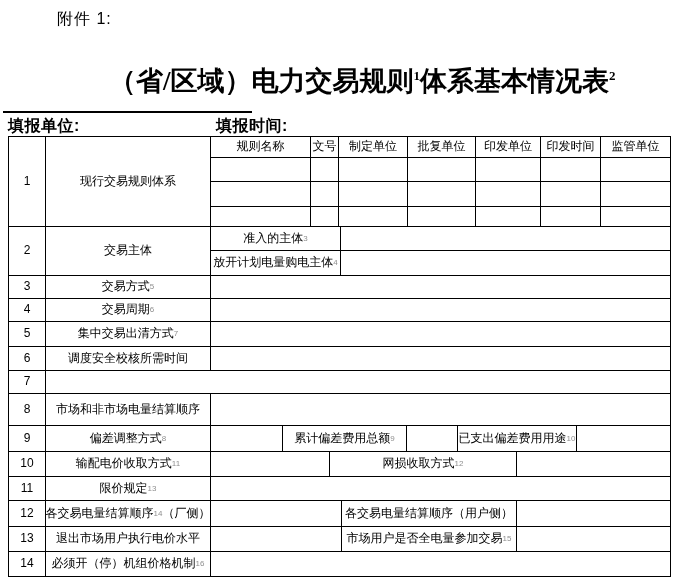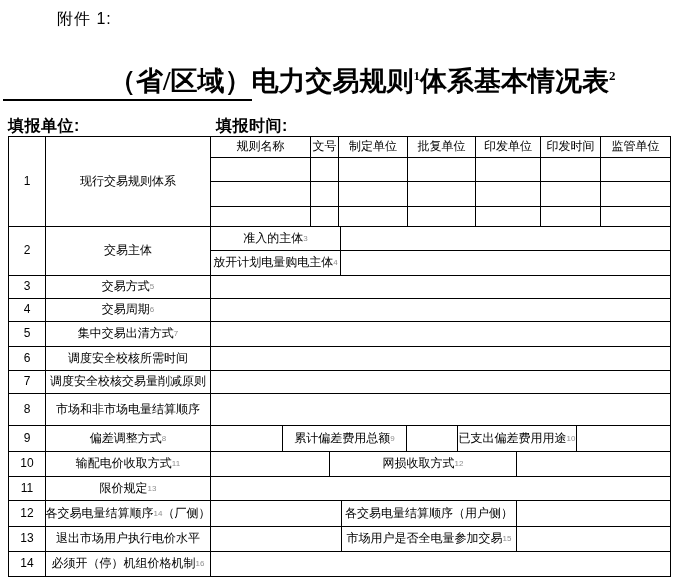--- a/index.html
+++ b/index.html
@@ -14,21 +14,21 @@
     position:absolute; left:57px; top:9px;
     font-size:16px; letter-spacing:1px;
   }
 
   .title-line {
     position:absolute; left:3px; top:64px; white-space:nowrap;
     font-family:"Liberation Serif", serif; font-weight:bold;
     font-size:27px; line-height:34px;
   }
   .title-underlined {
-    display:inline-block; border-bottom:2px solid #000; padding-bottom:1px;
+    display:inline-block; border-bottom:2px solid #000; padding-bottom:13px;
   }
   .blank-seg { display:inline-block; width:106px; height:1px; }
   .title-line sup { font-size:13px; color:#000; vertical-align:super; line-height:0; }
 
   .meta-label {
     position:absolute; top:116px; font-size:16px; font-weight:bold;
     letter-spacing:0.5px;
   }
   .meta-unit { left:8px; }
   .meta-time { left:216px; }
@@ -176,23 +176,20 @@
   <div class="tr" style="height:24px">
     <div class="c cnum">6</div>
     <div class="c clbl">
         <span>调度安全校核所需时间</span>
       </div>
     <div class="c fill"></div>
   </div>
 
   <div class="tr" style="height:23px">
     <div class="c cnum">7</div>
-    <div class="c clbl">
-        <span>调度安全校核交易量削减原则</span>
-      </div>
     <div class="c fill"></div>
   </div>
 
   <div class="tr" style="height:32px">
     <div class="c cnum">8</div>
     <div class="c clbl">
         <span>市场和非市场电量结算顺序</span>
       </div>
     <div class="c fill"></div>
   </div>

